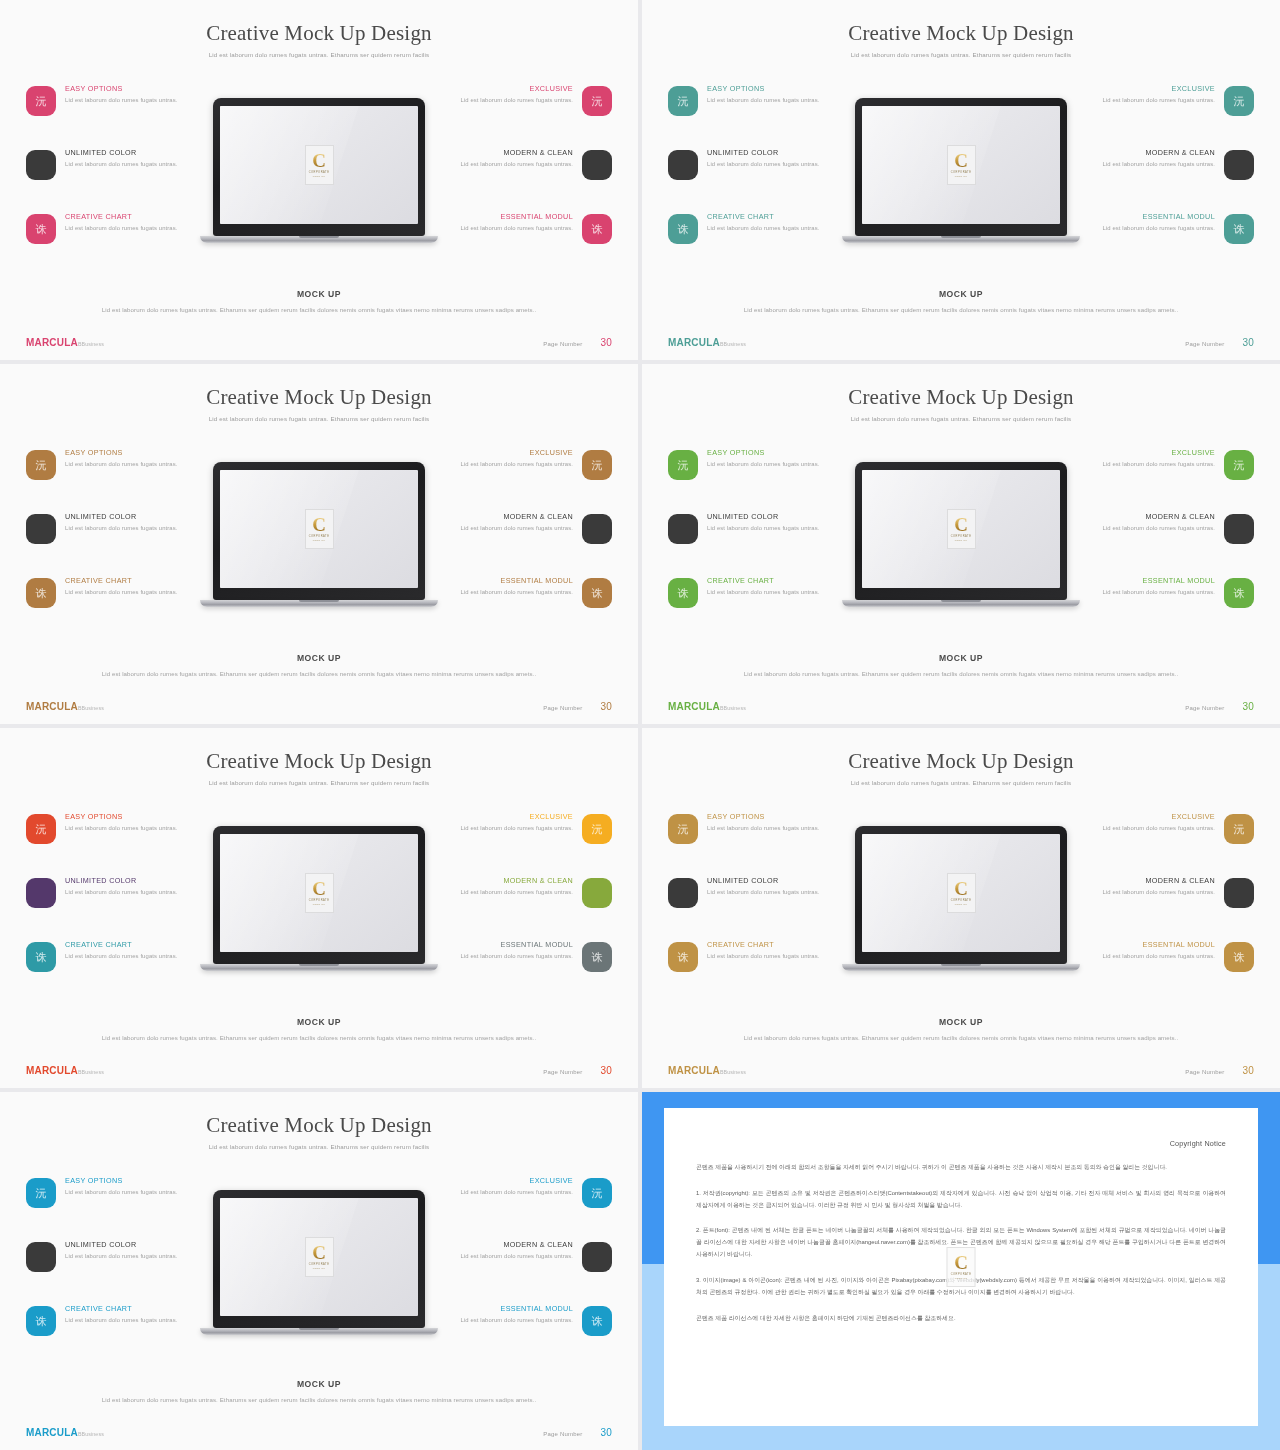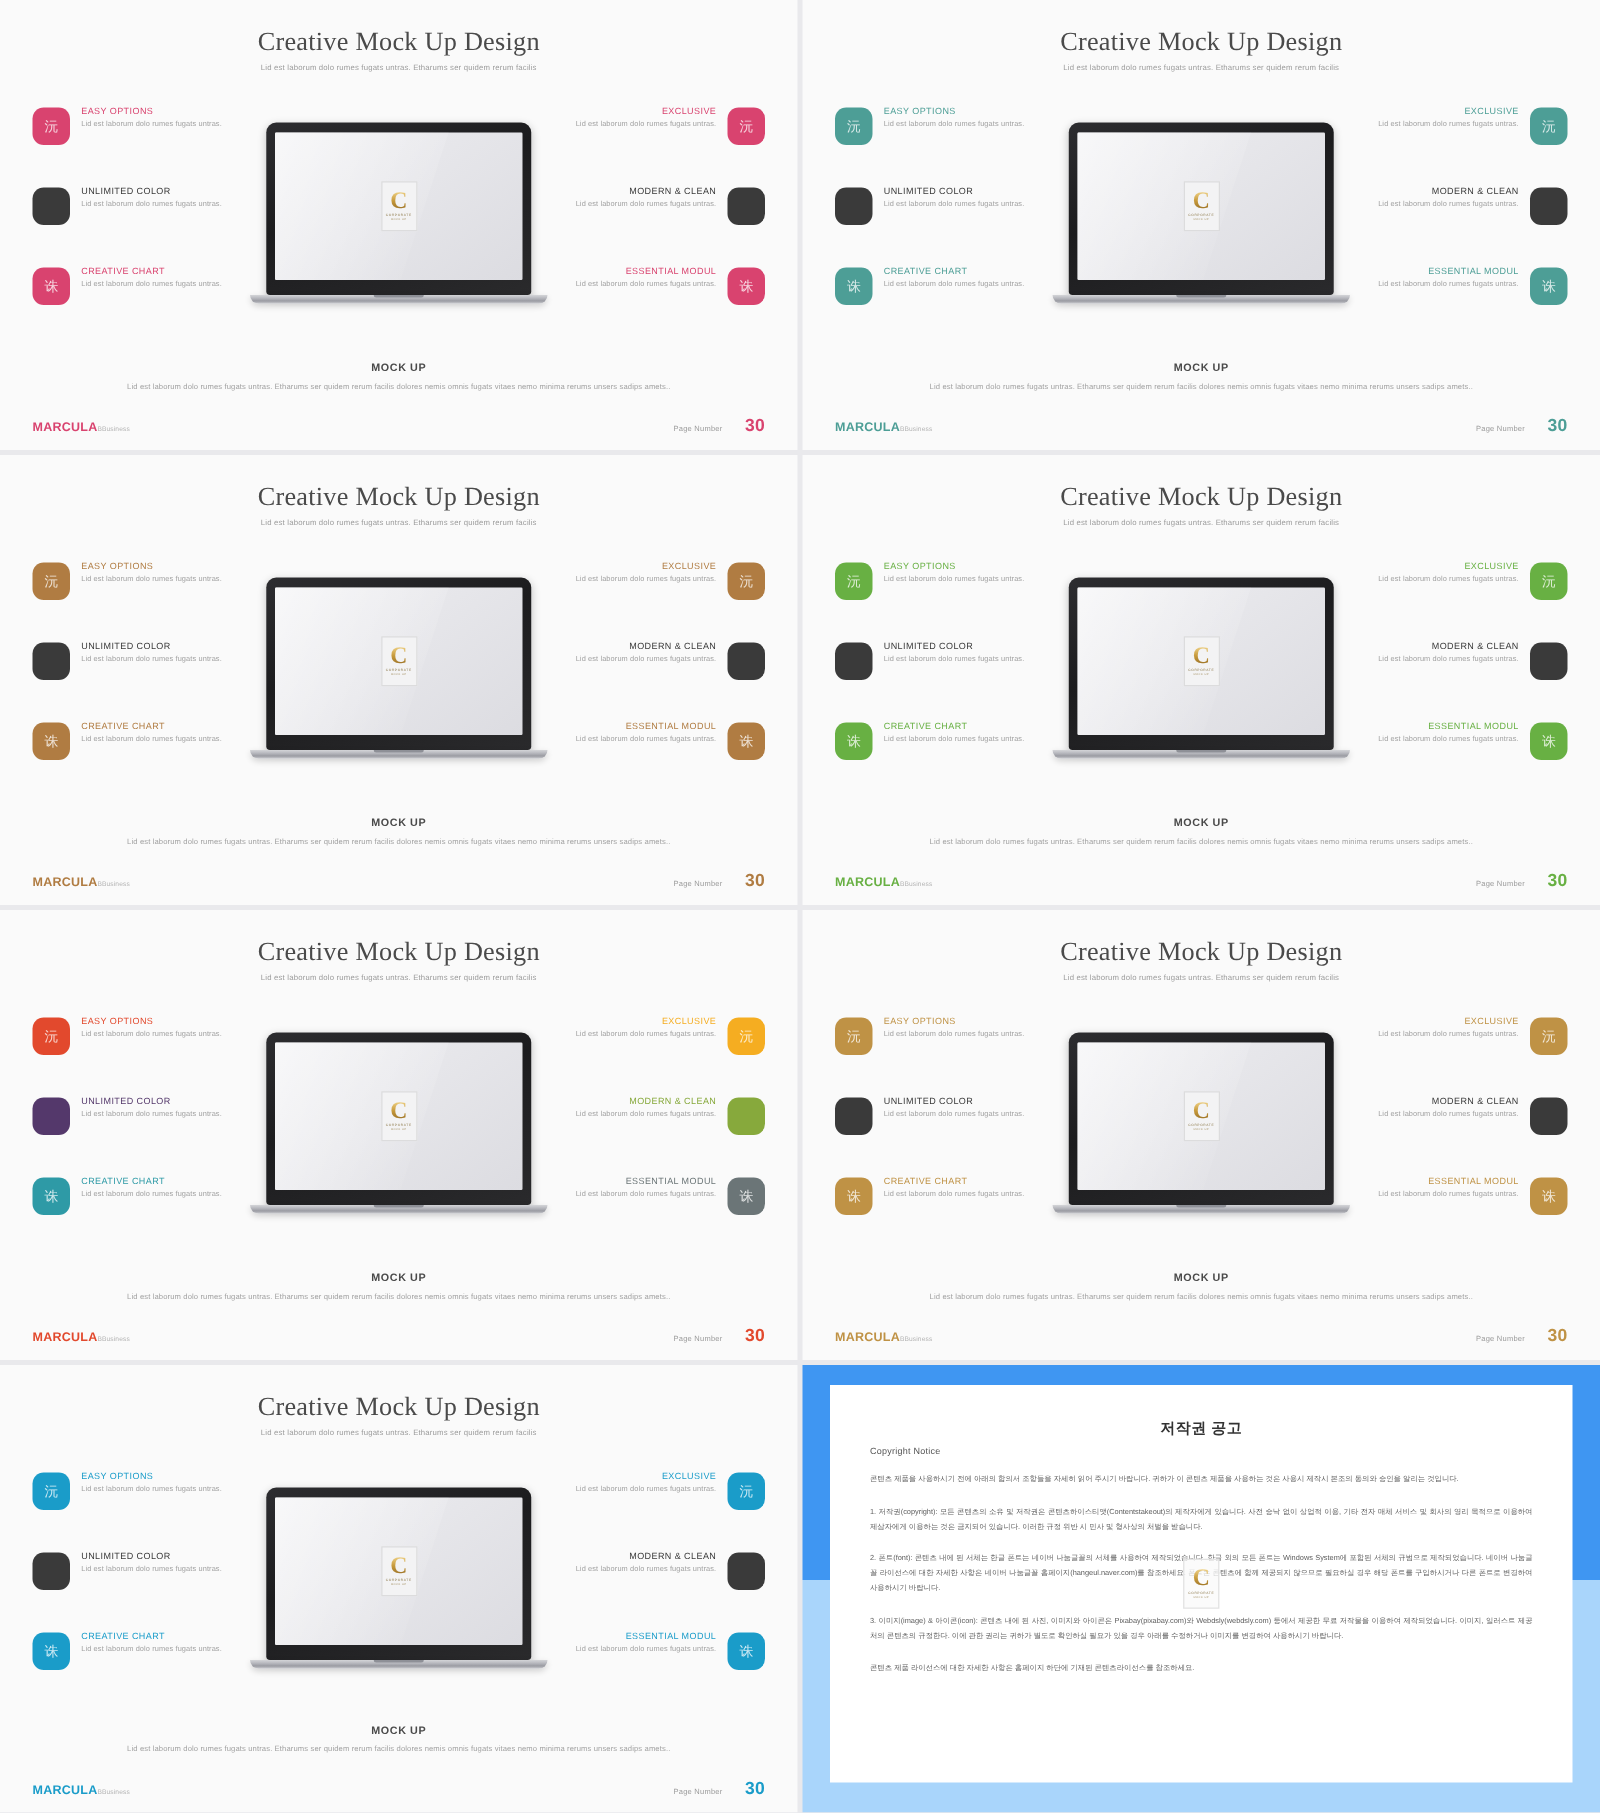--- a/index.html
+++ b/index.html
@@ -164,41 +164,41 @@
   }
   
   .foot{
     position:absolute;left:18px;right:18px;bottom:8px;
     display:flex;align-items:flex-end;justify-content:space-between;
   }
   .brand{display:flex;align-items:baseline;}
   .brand-a{font-size:10px;font-weight:bold;letter-spacing:.2px;}
   .brand-b{font-size:5.3px;color:#b4b4b4;letter-spacing:.1px;}
   .pagewrap{font-size:6px;color:#9b9b9b;letter-spacing:.2px;}
-  .pagenum{font-size:14px;font-weight:bold;margin-left:18px;}
+  .pagenum{font-size:10px;font-weight:normal;margin-left:18px;}
 
   
   .copy{
     position:relative;
     background:linear-gradient(180deg,#3f96f2 0%,#3f96f2 48%,#a9d5fb 48%,#a9d5fb 100%);
     overflow:hidden;
   }
   .copy-card{
     position:absolute;left:22px;right:22px;top:16px;bottom:24px;
     background:#ffffff;
     padding:26px 32px;
     box-sizing:border-box;
     overflow:hidden;
   }
   .copy-h{
     text-align:center;font-size:12px;font-weight:bold;color:#333;
     letter-spacing:.4px;
   }
   .copy-sub{
-    text-align:left;font-size:7.2px;color:#555;margin-top:5px;letter-spacing:.2px;
+    text-align:right;font-size:7.2px;color:#555;margin-top:5px;letter-spacing:.2px;
   }
   .copy-p{
     font-size:5.9px;color:#5e5e5e;line-height:2.0;margin-top:14px;
     text-align:justify;letter-spacing:0;
   }
   .copy-wm{
     position:absolute;left:50%;top:50%;transform:translate(-50%,-50%);
     width:27px;height:38px;background:rgba(250,250,250,.75);
     border:1px solid #e2e2e2;
     display:flex;flex-direction:column;align-items:center;justify-content:center;
@@ -861,21 +861,20 @@
         </div>
         <div class="pagewrap">
           <span>Page Number</span><span class="pagenum" style="color: rgb(26, 156, 201);">30</span>
         </div>
       </div>
 
     </div>
   </div>
 <div class="copy">
       <div class="copy-card">
-        <div class="copy-h">저작권 공고</div>
         <div class="copy-sub">Copyright Notice</div>
         <div class="copy-p">콘텐츠 제품을 사용하시기 전에 아래의 합의서 조항들을 자세히 읽어 주시기 바랍니다. 귀하가 이 콘텐츠 제품을 사용하는 것은 사용시 제작시 본조의 동의와 승인을 알리는 것입니다.</div>
         <div class="copy-p">1. 저작권(copyright): 모든 콘텐츠의 소유 및 저작권은 콘텐츠하이스티앳(Contentstakeout)의 제작자에게 있습니다. 사전 승낙 없이 상업적 이용, 기타 전자 매체 서비스 및 회사의 영리 목적으로 이용하여 제삼자에게 이용하는 것은 금지되어 있습니다. 이러한 규정 위반 시 민사 및 형사상의 처벌을 받습니다.</div>
         <div class="copy-p">2. 폰트(font): 콘텐츠 내에 된 서체는 한글 폰트는 네이버 나눔글꼴의 서체를 사용하여 제작되었습니다. 한글 외의 모든 폰트는 Windows System에 포함된 서체의 규범으로 제작되었습니다. 네이버 나눔글꼴 라이선스에 대한 자세한 사항은 네이버 나눔글꼴 홈페이지(hangeul.naver.com)를 참조하세요. 폰트는 콘텐츠에 함께 제공되지 않으므로 필요하실 경우 해당 폰트를 구입하시거나 다른 폰트로 변경하여 사용하시기 바랍니다.</div>
         <div class="copy-p">3. 이미지(image) &amp; 아이콘(icon): 콘텐츠 내에 된 사진, 이미지와 아이콘은 Pixabay(pixabay.com)와 Webdsly(webdsly.com) 등에서 제공한 무료 저작물을 이용하여 제작되었습니다. 이미지, 일러스트 제공처의 콘텐츠의 규정한다. 이에 관한 권리는 귀하가 별도로 확인하실 필요가 있을 경우 아래를 수정하거나 이미지를 변경하여 사용하시기 바랍니다.</div>
         <div class="copy-p">콘텐츠 제품 라이선스에 대한 자세한 사항은 홈페이지 하단에 기재된 콘텐츠라이선스를 참조하세요.</div>
         <div class="copy-wm">
           <div class="logo-c">C</div>
           <div class="logo-w1">CORPORATE</div>
           <div class="logo-w2">MOCK  UP</div>

